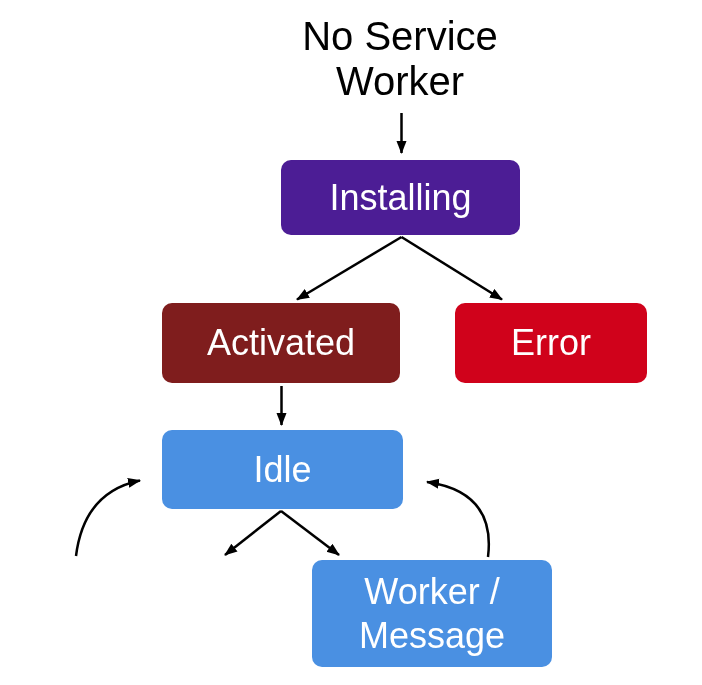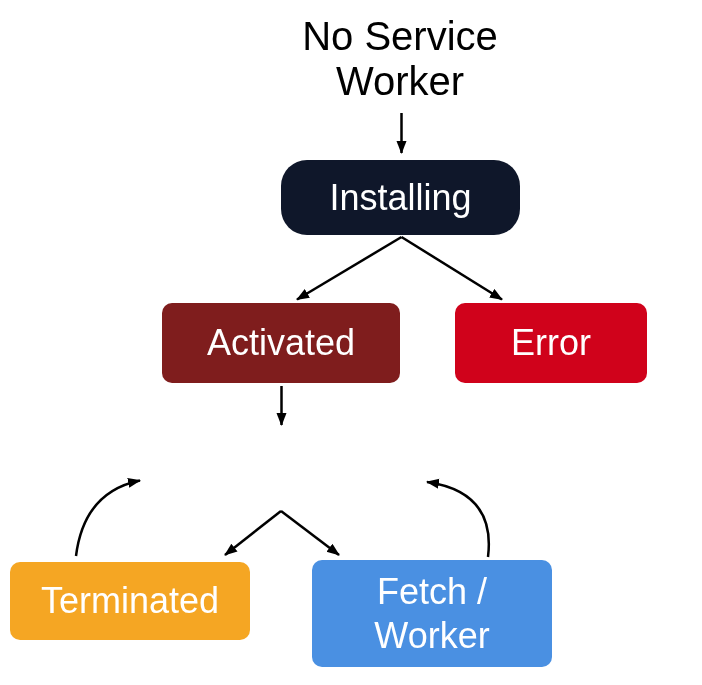--- a/index.html
+++ b/index.html
@@ -82,34 +82,34 @@
     <path d="M401.5 237 L502 299.5" marker-end="url(#ah)"></path>
     <path d="M281.5 386 L281.5 425" marker-end="url(#ah)"></path>
     <path d="M281 511 L225 555" marker-end="url(#ah)"></path>
     <path d="M281 511 L339 555" marker-end="url(#ah)"></path>
     <path d="M76 556 Q84 492 140 480.5" marker-end="url(#ah)"></path>
     <path d="M488 557 Q496 492 427 482" marker-end="url(#ah)"></path>
   </svg>
 
   <div class="diagram-title">No Service Worker</div>
 
-  <div class="node-box" id="n-installing" style="background: #0f172a; border-radius: 26px;">
+  <div class="node-box" id="n-installing" style="background: #4c1d95;">
     <span class="label">Installing</span>
   </div>
 
   <div class="node-box" id="n-activated" style="background: #7f1d1d;">
     <span class="label">Activated</span>
   </div>
 
   <div class="node-box" id="n-error" style="background: rgb(208, 2, 27);">
     <span class="label">Error</span>
   </div>
 
-
-  <div class="node-box" id="n-terminated" style="background: rgb(245, 166, 35);">
-    <span class="label">Terminated</span>
+  <div class="node-box" id="n-idle" style="background: rgb(74, 144, 226);">
+    <span class="label">Idle</span>
   </div>
 
+
   <div class="node-box" id="n-fetch" style="background: rgb(74, 144, 226);">
-    <span class="label narrow">Fetch / Worker</span>
+    <span class="label narrow">Worker / Message</span>
   </div>
 
 </div>
 
 </body></html>

